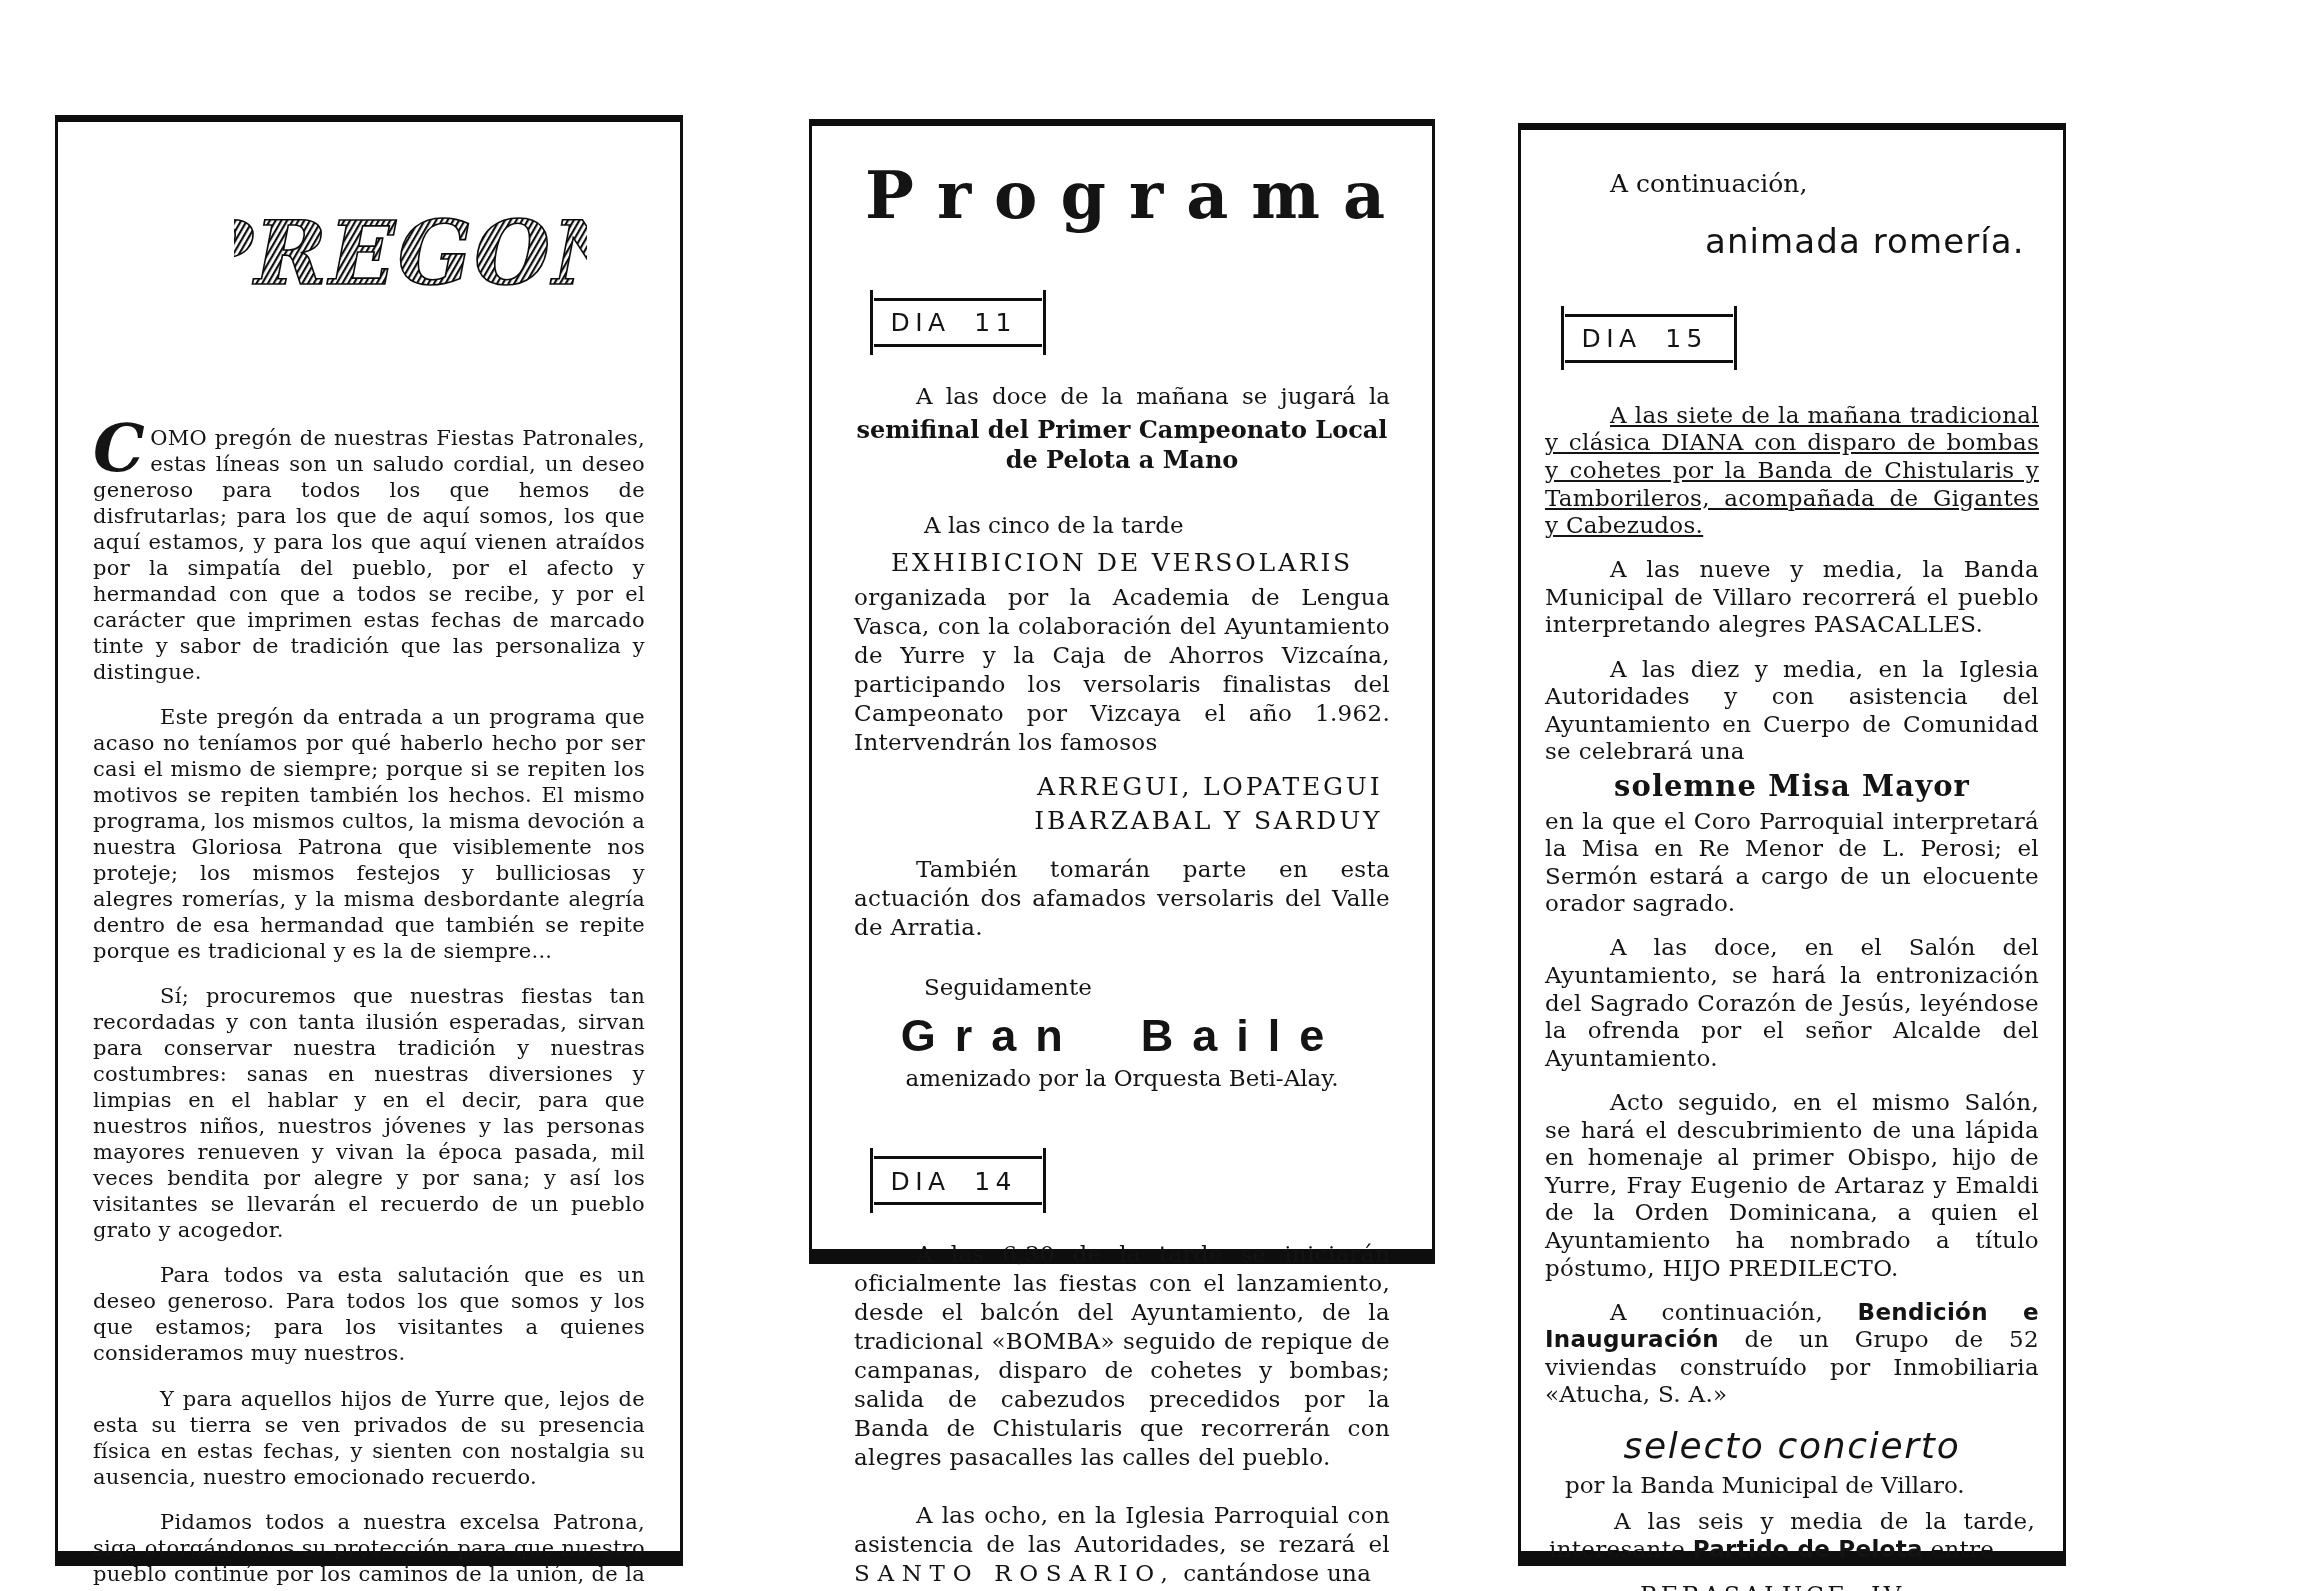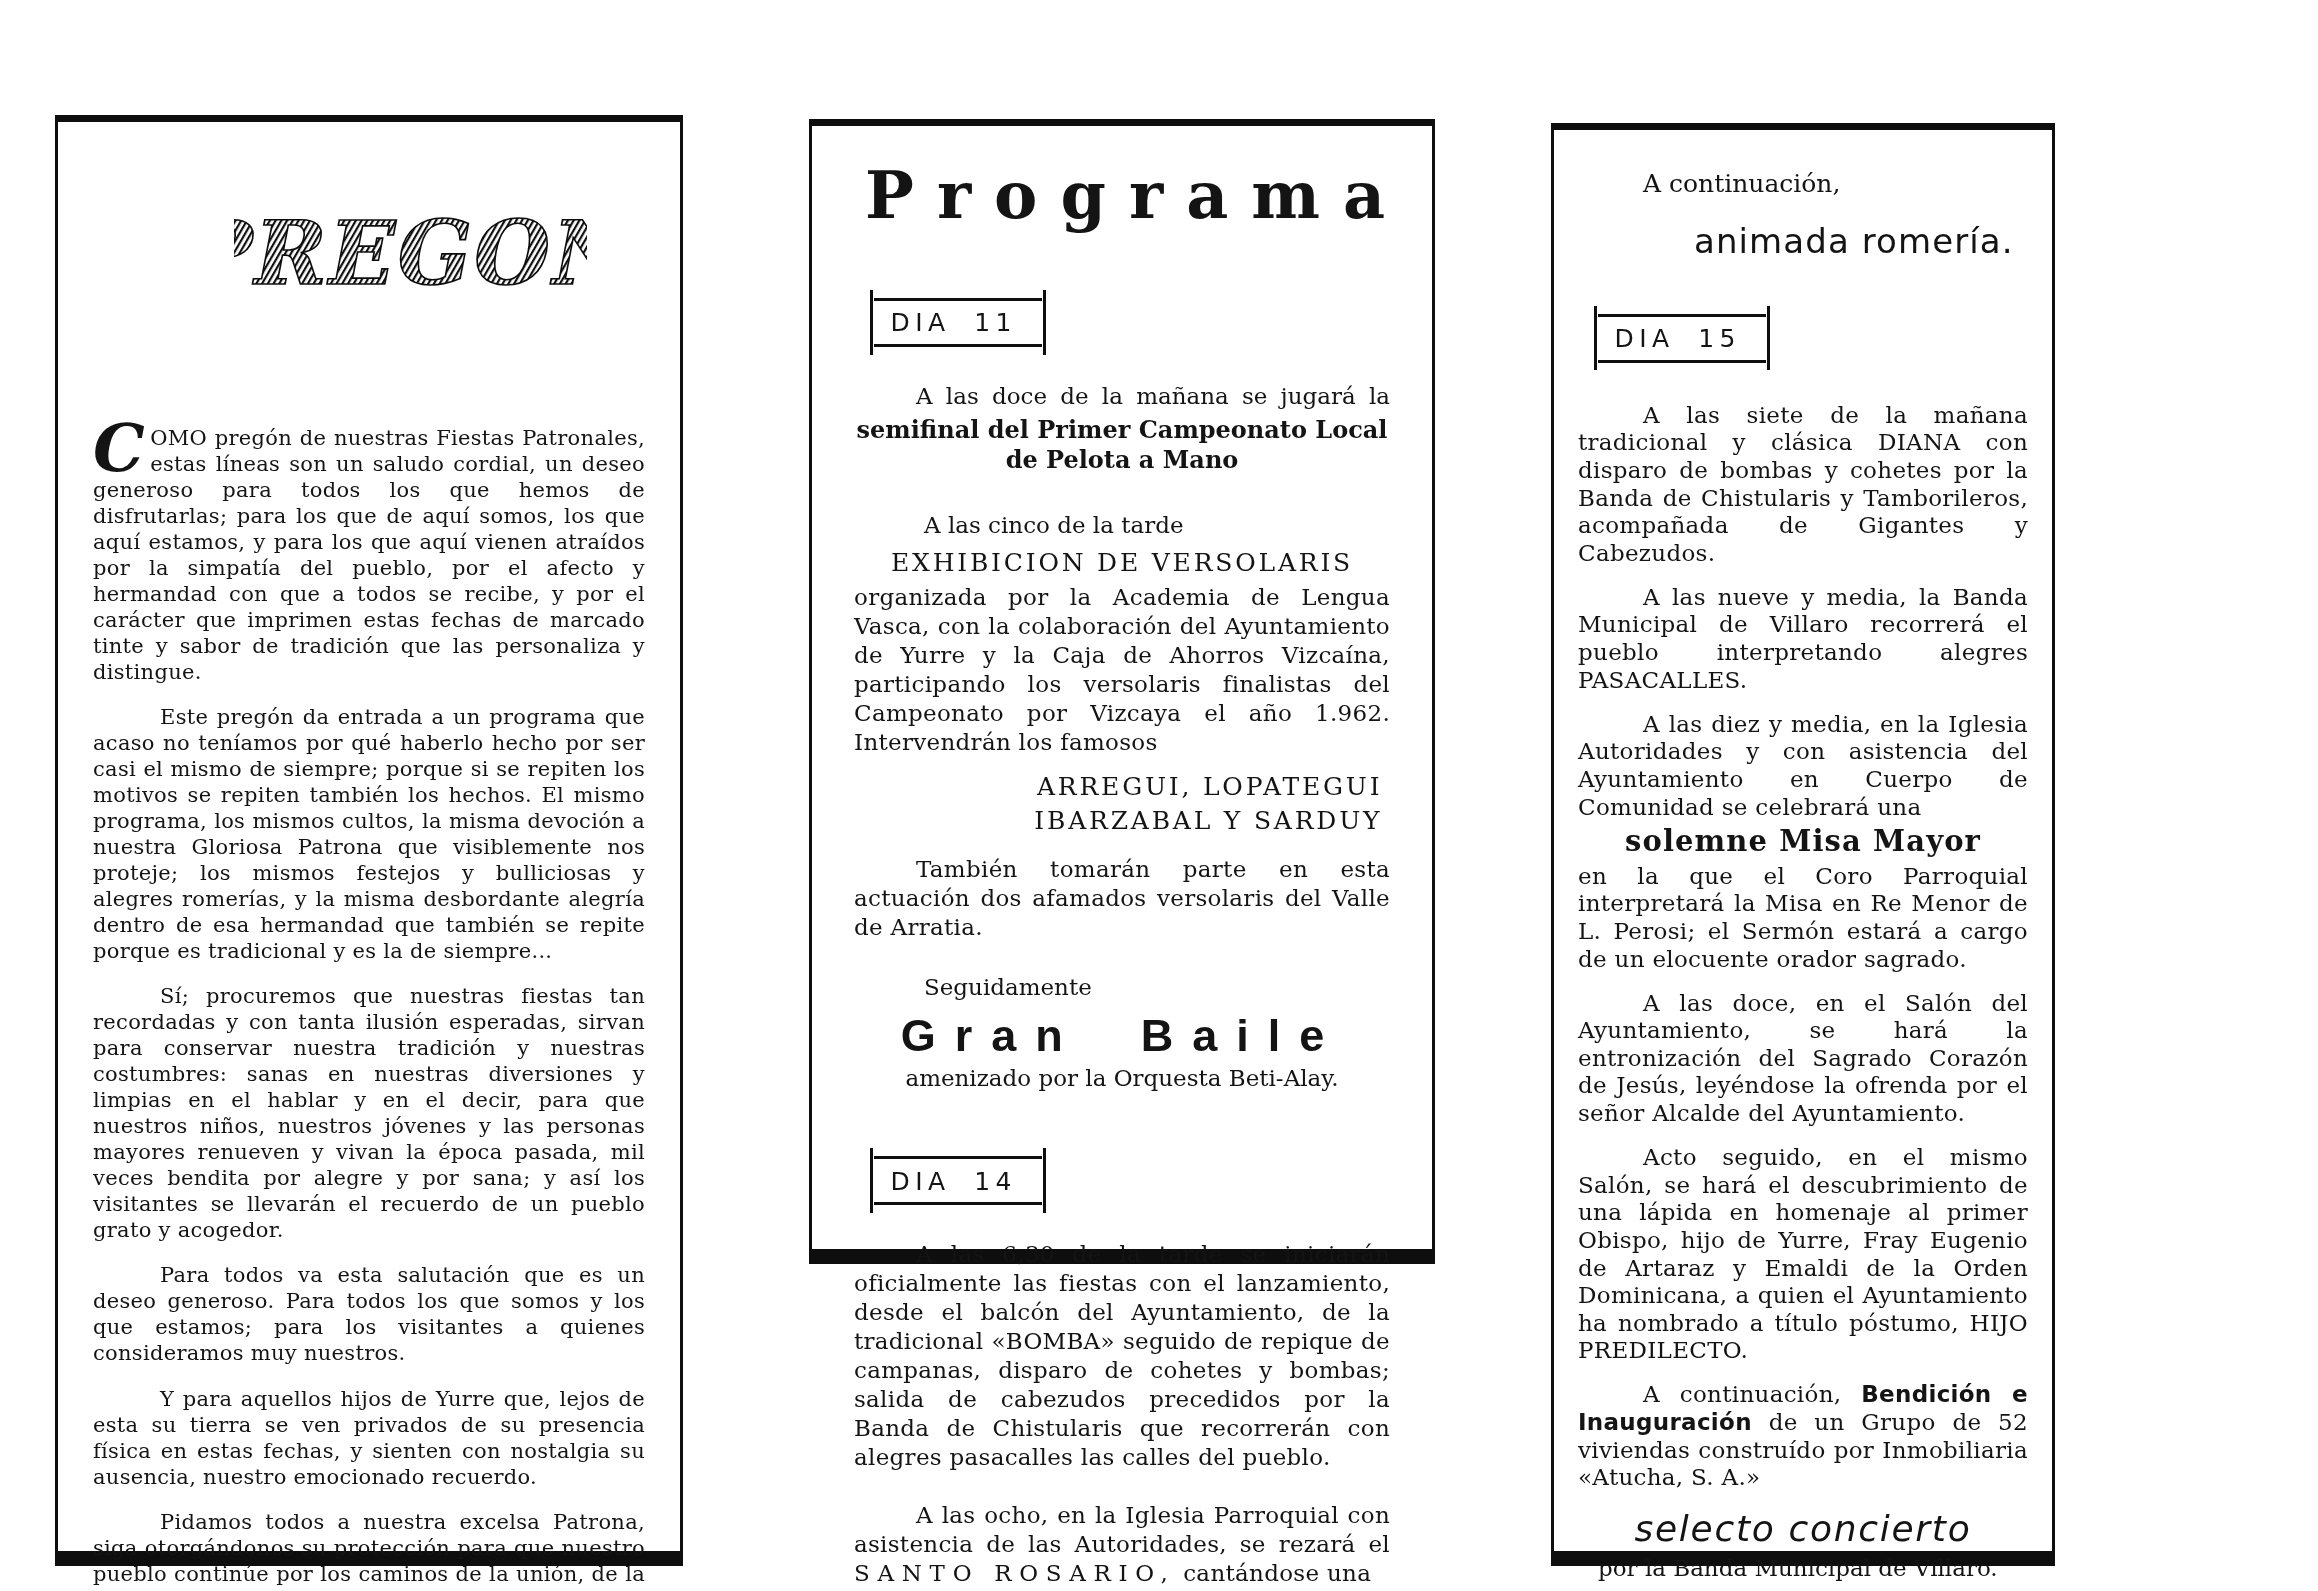--- a/index.html
+++ b/index.html
@@ -20,21 +20,21 @@
   .panel {
     position: absolute;
     box-sizing: border-box;
     background: #fff;
     border: 3.3px solid #0e0e0e;
     border-top-width: 7.2px;
     border-bottom-width: 15px;
   }
   .panel-left   { left: 55px;  top: 115px; width: 628px; height: 1451px; padding: 27.6px 35px 0 35px; }
   .panel-center { left: 809px; top: 119px; width: 626px; height: 1145px; padding: 14.3px 42px 0 42px; }
-  .panel-right  { left: 1551px; top: 123px; width: 504px; height: 1443px; padding: 16.5px 24px 0 24px; }
+  .panel-right  { left: 1518px; top: 123px; width: 548px; height: 1443px; padding: 16.5px 24px 0 24px; }
 
   
   .body-p {
     text-align: justify;
     margin: 0;
   }
   .panel-left .body-p {
     font-size: 21px;
     line-height: 26px;
     text-indent: 67px;
@@ -277,21 +277,21 @@
   </section>
 
   <section class="panel panel-right">
     <p class="lead-in" data-bind="panels.dia15.lead_in">A continuación,</p>
     <p class="lead-title" data-bind="panels.dia15.lead_title">animada romería.</p>
 
     <div class="dia-row">
       <span class="dia-badge" data-bind="panels.dia15.label">DIA 15</span>
     </div>
 
-    <p class="body-p para" style="text-indent:65px;" data-bind="panels.dia15.p1">A las siete de la mañana tradicional y clásica DIANA con disparo de bombas y cohetes por la Banda de Chistularis y Tamborileros, acompañada de Gigantes y Cabezudos.</p>
+    <p class="body-p para" style="text-indent:65px;text-decoration:underline;" data-bind="panels.dia15.p1">A las siete de la mañana tradicional y clásica DIANA con disparo de bombas y cohetes por la Banda de Chistularis y Tamborileros, acompañada de Gigantes y Cabezudos.</p>
     <p class="body-p para" style="text-indent:65px;" data-bind="panels.dia15.p2">A las nueve y media, la Banda Municipal de Villaro recorrerá el pueblo interpretando alegres PASACALLES.</p>
 
     <p class="body-p" style="text-indent:65px; margin:0;" data-bind="panels.dia15.p3_start">A las diez y media, en la Iglesia Autoridades y con asistencia del Ayuntamiento en Cuerpo de Comunidad se celebrará una</p>
     <p class="misa" data-bind="panels.dia15.misa">solemne Misa Mayor</p>
     <p class="body-p para" data-bind="panels.dia15.p3_end">en la que el Coro Parroquial interpretará la Misa en Re Menor de L. Perosi; el Sermón estará a cargo de un elocuente orador sagrado.</p>
 
     <p class="body-p para" style="text-indent:65px;" data-bind="panels.dia15.p4">A las doce, en el Salón del Ayuntamiento, se hará la entronización del Sagrado Corazón de Jesús, leyéndose la ofrenda por el señor Alcalde del Ayuntamiento.</p>
     <p class="body-p para" style="text-indent:65px;" data-bind="panels.dia15.p5">Acto seguido, en el mismo Salón, se hará el descubrimiento de una lápida en homenaje al primer Obispo, hijo de Yurre, Fray Eugenio de Artaraz y Emaldi de la Orden Dominicana, a quien el Ayuntamiento ha nombrado a título póstumo, HIJO PREDILECTO.</p>
 
     <p class="body-p para" style="text-indent:65px;">

